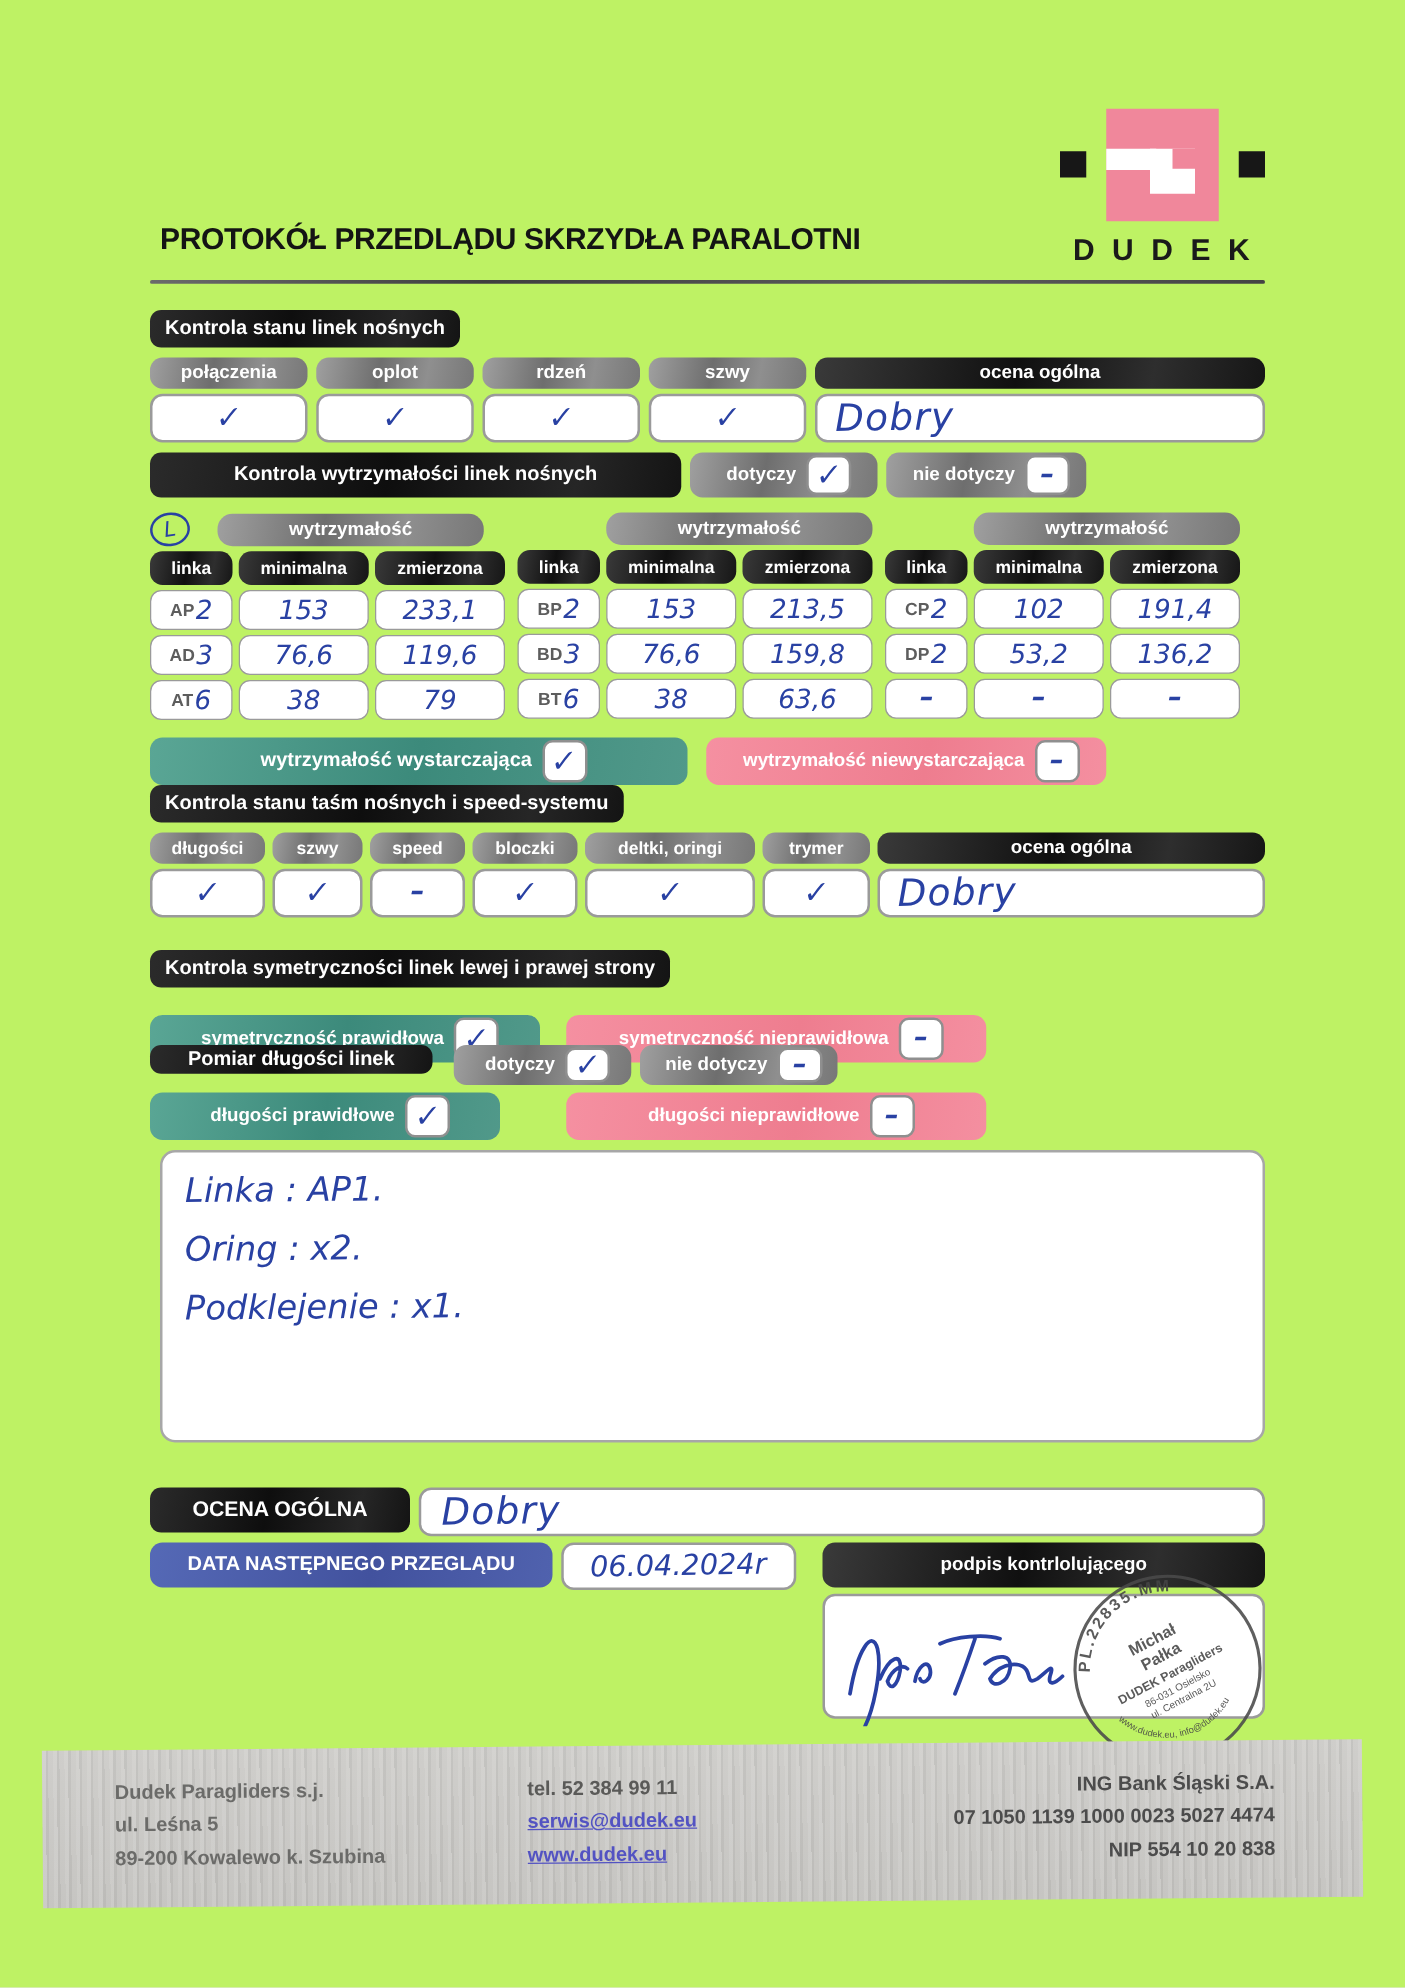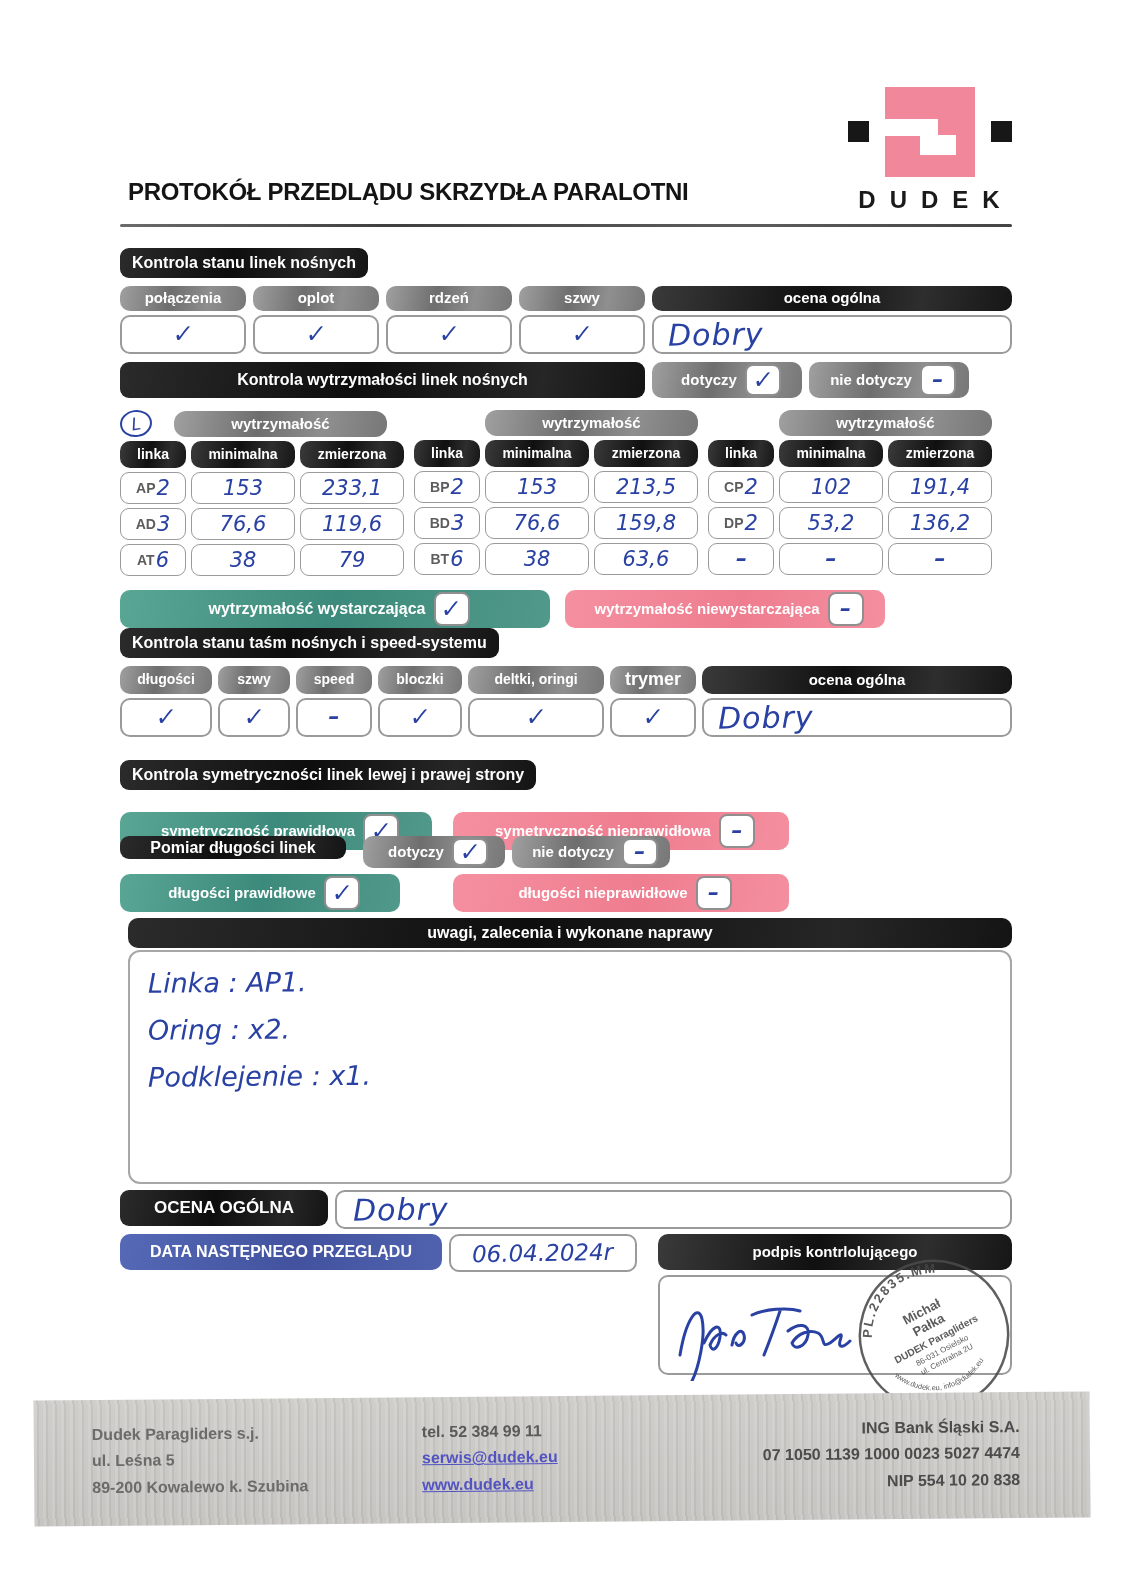--- a/index.html
+++ b/index.html
@@ -1,19 +1,19 @@
 <!DOCTYPE html>
 <html><head>
 <meta charset="utf-8">
 <style>
   * { margin:0; padding:0; box-sizing:border-box; }
   html,body { background:#e8e8e8; }
   .page {
     position:relative; width:1124px; height:1590px; margin:0 auto;
-    background:#ffffff; overflow:hidden;
+    background:#bef264; overflow:hidden;
     font-family:"Liberation Sans", sans-serif; color:#111;
   }
   .abs { position:absolute; }
 
   
   .doc-title { font-size:24px; font-weight:bold; letter-spacing:-0.3px; color:#141414; }
   .logo-wrap { text-align:center; }
   .brand-word { font-size:24px; font-weight:bold; letter-spacing:14px; margin-top:4px; margin-left:12px; color:#1a1a1a; }
   .divider { height:3px; background:linear-gradient(90deg,#6b6b6b,#3f3f3f 30%,#5d5d5d 70%,#444); border-radius:2px; }
 
@@ -139,21 +139,21 @@
           <span class="hand check">✓</span>
         </div>
       <div class="wbox" style="width:360px; flex:none; justify-content:flex-start; padding-left:14px;">
         <span class="hand bigword">Dobry</span>
       </div>
     </div>
   </div>
 
   <div class="abs" style="left:120px; top:362px; width:892px;">
     <div class="row">
-      <div class="pill blackpill" style="width:525px; height:36px; flex:none;">Kontrola wytrzymałości linek nośnych</div>
+      <div class="pill blackpill" style="width:425px; height:36px; flex:none;">Kontrola wytrzymałości linek nośnych</div>
       <div class="pill gpill" style="width:150px; flex:none;">
         <span>dotyczy</span>
         <span class="cbox">
             <span class="hand check">✓</span>
           </span>
       </div>
       <div class="pill gpill" style="width:160px; flex:none;">
         <span>nie dotyczy</span>
         <span class="cbox">
             <span class="hand dashm">–</span>
@@ -323,21 +323,21 @@
   </div>
 
   <div class="abs" style="left:120px; top:628px; width:892px;">
     <span class="pill blackpill" style="display:inline-flex; height:30px;">Kontrola stanu taśm nośnych i speed-systemu</span>
     <div class="row" style="margin-top:8px; gap:6px;">
       <div class="pill gpill" style="width:92px; flex:none; font-size:14px;">długości</div>
       <div class="pill gpill" style="width:72px; flex:none; font-size:14px;">szwy</div>
       <div class="pill gpill" style="width:76px; flex:none; font-size:14px;">speed</div>
       <div class="pill gpill" style="width:84px; flex:none; font-size:14px;">bloczki</div>
       <div class="pill gpill" style="width:136px; flex:none; font-size:14px;padding-left:12px;">deltki, oringi</div>
-      <div class="pill gpill" style="width:86px; flex:none; font-size:18px;">trymer</div>
+      <div class="pill gpill" style="width:86px; flex:none; font-size:14px;">trymer</div>
       <div class="pill dkpill" style="flex:1;">ocena ogólna</div>
     </div>
     <div class="row" style="margin-top:4px; gap:6px;">
       <div class="wbox" style="width:92px; flex:none;">
           <span class="hand check">✓</span>
         </div>
       <div class="wbox" style="width:72px; flex:none;">
           <span class="hand check">✓</span>
         </div>
       <div class="wbox" style="width:76px; flex:none;">
@@ -402,21 +402,20 @@
       <div class="pill pinkpill" style="width:336px; height:38px; flex:none; margin-left:46px;">
         <span>długości nieprawidłowe</span>
         <span class="cbox">
             <span class="hand dashm">–</span>
           </span>
       </div>
     </div>
   </div>
 
   <div class="abs" style="left:128px; top:918px; width:884px;">
-    <div class="pill blackpill notes-bar">uwagi, zalecenia i wykonane naprawy</div>
     <div class="notes-box">
       <div class="hand line">Linka : AP1.</div>
       <div class="hand line">Oring : x2.</div>
       <div class="hand line">Podklejenie : x1.</div>
     </div>
   </div>
 
   <div class="abs row" style="left:120px; top:1190px; width:892px;">
     <div class="pill blackpill" style="width:208px; height:36px; flex:none; font-size:17px;">OCENA OGÓLNA</div>
     <div class="wbox" style="flex:1; justify-content:flex-start; padding-left:16px;">

